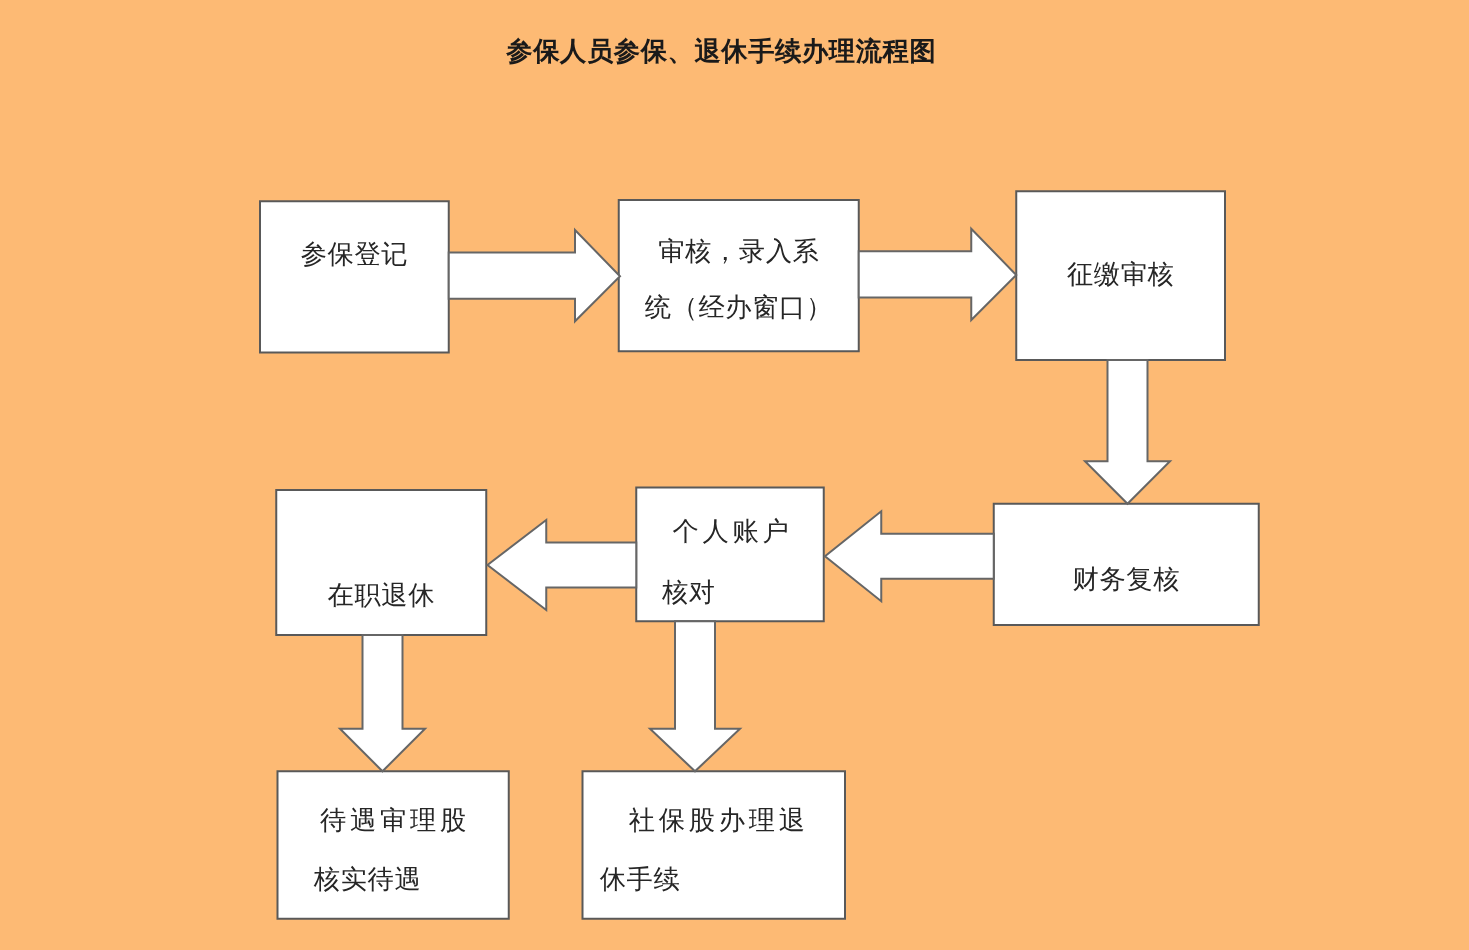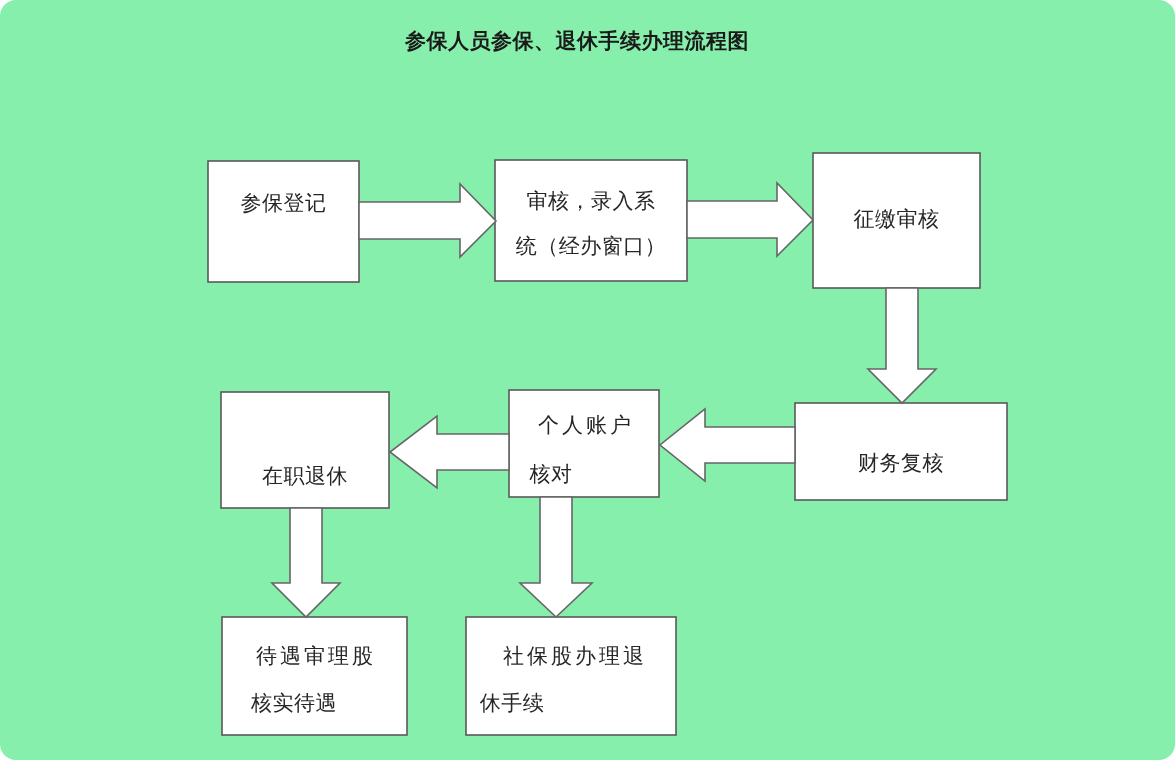--- a/index.html
+++ b/index.html
@@ -10,22 +10,21 @@
   body {
     width: 1175px;
     height: 760px;
     font-family: "Liberation Sans", "DejaVu Sans", sans-serif;
     overflow: hidden;
   }
   #page {
     position: relative;
     width: 1175px;
     height: 760px;
-    background: #86efac;
-    border-radius: 16px;
+    background: #fdba74;
   }
   #flow-svg {
     position: absolute;
     top: 0;
     left: 0;
     width: 1175px;
     height: 760px;
   }
   .box-rect {
     fill: #ffffff;

